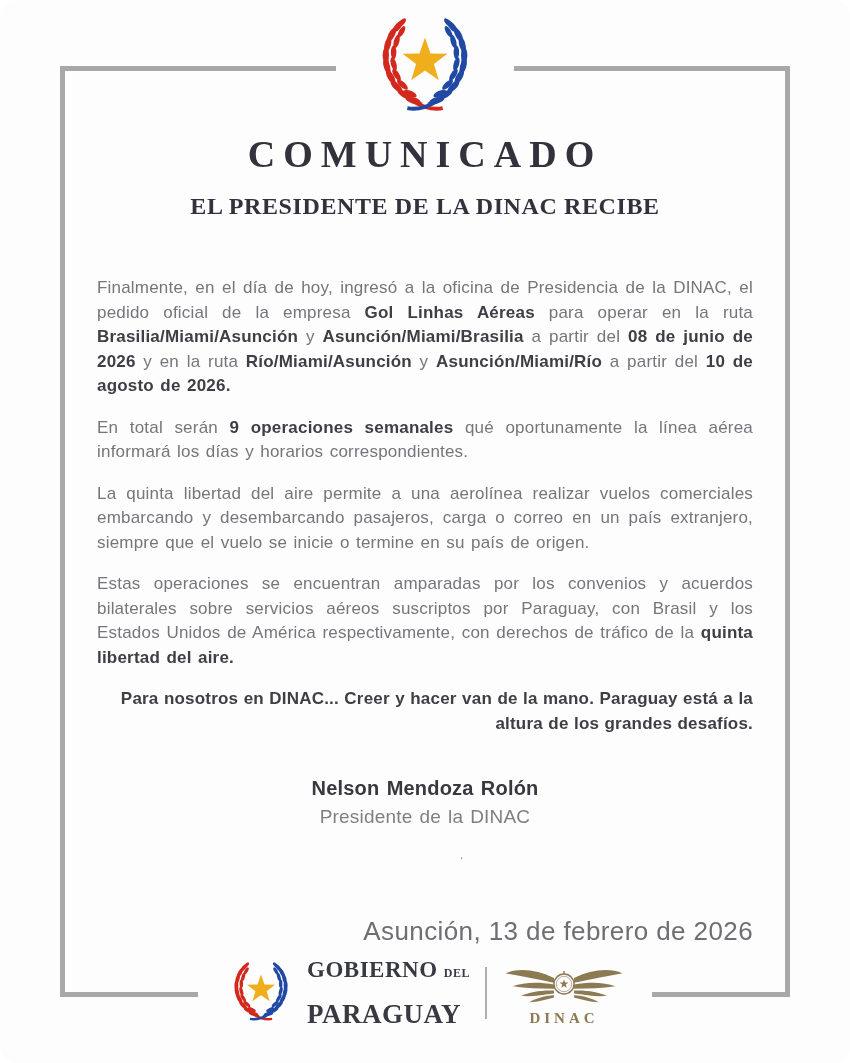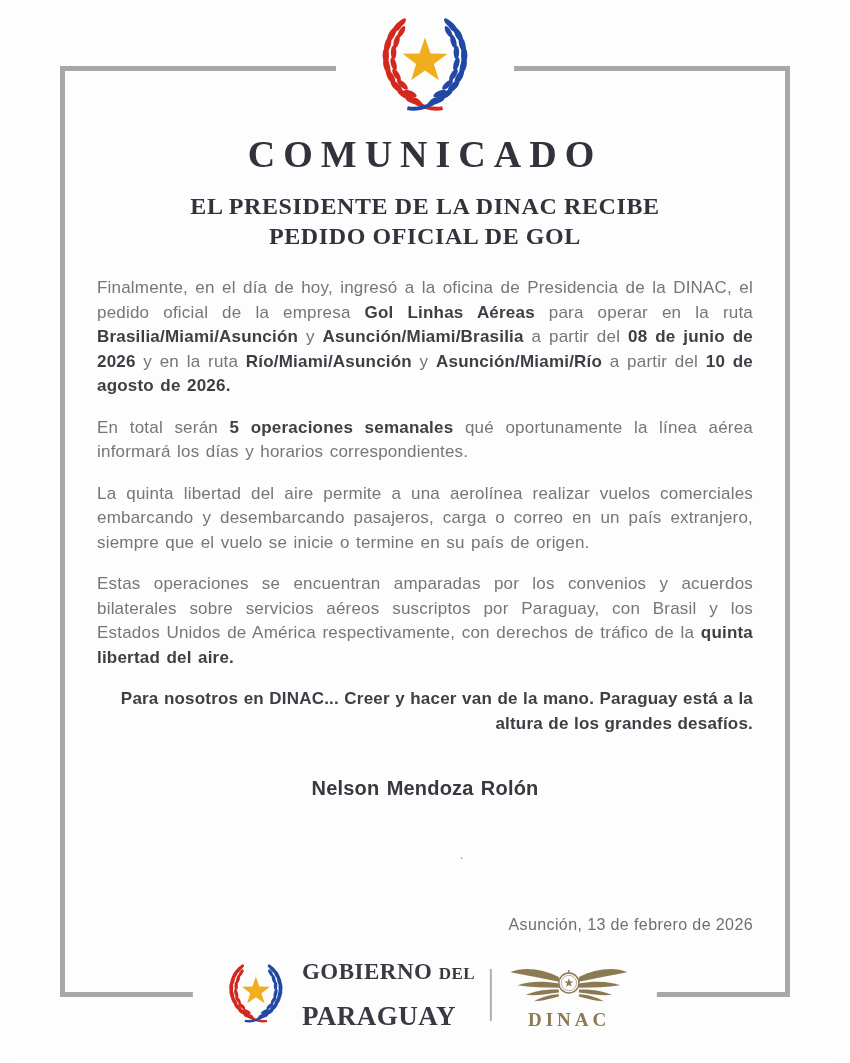--- a/index.html
+++ b/index.html
@@ -40,40 +40,40 @@
   }
   .signature{margin-top:40px;text-align:center;}
   .sig-name{font-size:20px;font-weight:700;color:#39383e;letter-spacing:0.2px;}
   .sig-role{font-size:19px;color:#7f7e83;margin-top:4px;}
   .stray-mark{
     position:absolute;left:460px;top:848px;
     font-size:12px;color:#7b8fb9;
   }
   .dateline{
     position:absolute;top:916px;right:97px;
-    font-size:16px;color:#6f6e73;letter-spacing:0.4px;
+    font-size:26px;color:#6f6e73;letter-spacing:0.4px;
   }
   .footer{
     position:absolute;top:952px;left:50%;transform:translateX(-50%);
     display:flex;align-items:center;gap:15px;
     background:#fdfdfe;padding:6px 26px;
   }
   .gob-logo{display:flex;align-items:center;gap:9px;}
   .gob-text{
     font-family:"Liberation Serif",serif;font-weight:700;
     color:#393943;line-height:1;white-space:nowrap;
   }
   .gob-line1{font-size:23px;letter-spacing:0.5px;}
-  .gob-line1 .small{font-size:17px;letter-spacing:0.5px;}
+  .gob-line1 .small{font-size:12px;letter-spacing:0.5px;}
   .gob-line2{font-size:27px;margin-top:20px;letter-spacing:0.5px;}
   .sep{width:2px;height:52px;background:#abb0b5;}
   .dinac{display:flex;flex-direction:column;align-items:center;}
   .dinac-label{
     font-family:"Liberation Serif",serif;font-weight:700;
-    font-size:19px;letter-spacing:4px;color:#8c7a52;margin-top:1px;
+    font-size:15px;letter-spacing:4px;color:#8c7a52;margin-top:1px;
   }
 </style>
 </head>
 <body>
 
 <div class="page">
 
   <div class="frame"></div>
 
   <div class="emblem-wrap">
@@ -111,33 +111,33 @@
           <polygon fill="#f0ad1c" points="60,22 65.6,38.2 82.8,38.6 69.1,49 74.1,65.4 60,55.6 45.9,65.4 50.9,49 37.2,38.6 54.4,38.2"></polygon>
         </g>
       </defs>
       <use href="#wreath-emblem"></use>
     </svg>
   </div>
 
   <div class="doc-title">COMUNICADO</div>
   <div class="doc-heading">
     <div>EL PRESIDENTE DE LA DINAC RECIBE</div>
-    <div>PEDIDO OFICIAL DE GOL</div>
   </div>
 
   <div class="body">
     <p><span>Finalmente, en el día de hoy, ingresó a la oficina de Presidencia de la DINAC, el pedido oficial de la empresa </span><strong>Gol Linhas Aéreas</strong><span> para operar en la ruta </span><strong>Brasilia/Miami/Asunción</strong><span> y </span><strong>Asunción/Miami/Brasilia</strong><span> a partir del </span><strong>08 de junio de 2026</strong><span> y en la ruta </span><strong>Río/Miami/Asunción</strong><span> y </span><strong>Asunción/Miami/Río</strong><span> a partir del </span><strong>10 de agosto de 2026.</strong></p>
-    <p><span>En total serán </span><strong>5 operaciones semanales</strong><span> qué oportunamente la línea aérea informará los días y horarios correspondientes.</span></p>
+    <p><span>En total serán </span><strong>9 operaciones semanales</strong><span> qué oportunamente la línea aérea informará los días y horarios correspondientes.</span></p>
     <p><span>La quinta libertad del aire permite a una aerolínea realizar vuelos comerciales embarcando y desembarcando pasajeros, carga o correo en un país extranjero, siempre que el vuelo se inicie o termine en su país de origen.</span></p>
     <p><span>Estas operaciones se encuentran amparadas por los convenios y acuerdos bilaterales sobre servicios aéreos suscriptos por Paraguay, con Brasil y los Estados Unidos de América respectivamente, con derechos de tráfico de la </span><strong>quinta libertad del aire.</strong></p>
 
     <p class="closing">Para nosotros en DINAC... Creer y hacer van de la mano. Paraguay está a la altura de los grandes desafíos.</p>
 
     <div class="signature">
       <div class="sig-name">Nelson Mendoza Rolón</div>
+      <div class="sig-role">Presidente de la DINAC</div>
     </div>
   </div>
 
   <span class="stray-mark">.</span>
 
   <div class="dateline">Asunción, 13 de febrero de 2026</div>
 
   <div class="footer">
     <div class="gob-logo">
       <svg width="74" height="64" viewBox="0 0 120 104">

